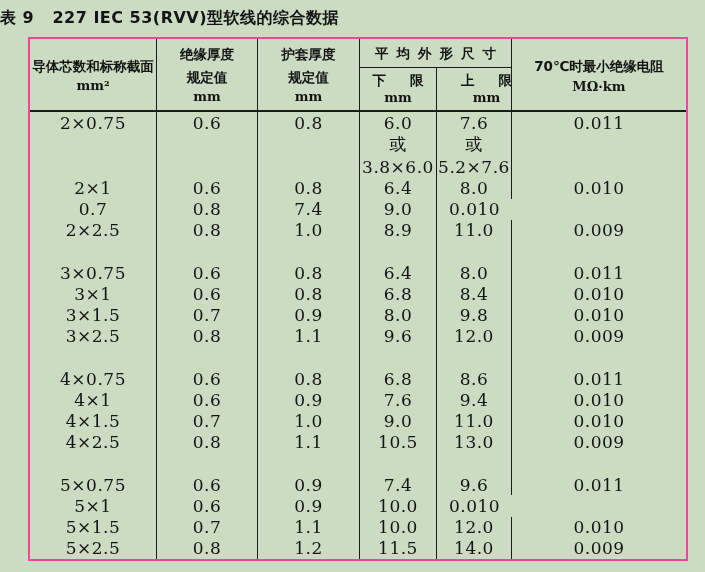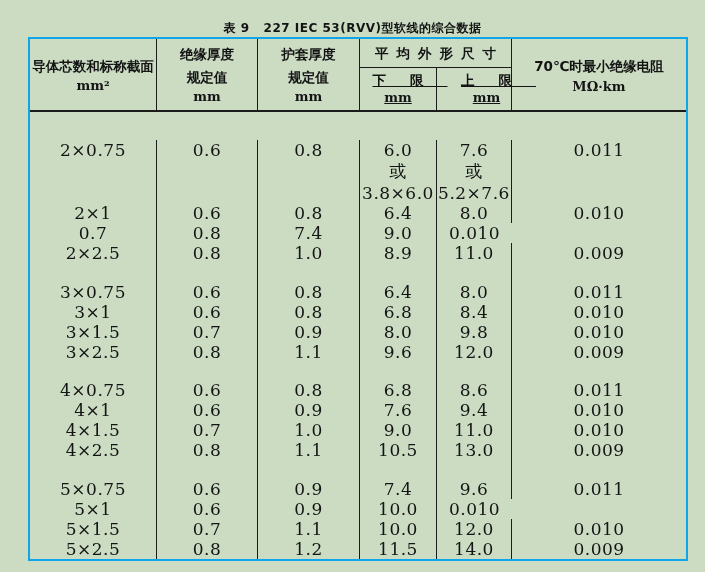--- a/index.html
+++ b/index.html
@@ -8,35 +8,32 @@
     width: 705px; height: 572px;
     background: #cbdcc3;
     position: relative;
     overflow: hidden;
     font-family: "DejaVu Sans", sans-serif;
     color: #141414;
   }
   .page-title {
     position: absolute;
     top: 8px; left: 0; width: 100%;
-    text-align: center;
-    font-size: 12px;
+    font-size: 16px;
     font-weight: bold;
     white-space: pre;
     letter-spacing: 0.5px;
-    margin-top: 12px;
   }
   .data-table {
     position: absolute;
     left: 28px; top: 37px;
     width: 660px; height: 524px;
-    border: 2px solid #0ea5e9;
+    border: 2px solid #ec4899;
     display: flex; flex-direction: column;
     background: #cbdcc3;
-    gap: 28px;
   }
   .thead {
     height: 73px; flex: none;
     display: grid;
     grid-template-columns: 127px 101px 102px 152px 1fr;
     border-bottom: 2px solid #1b1b1b;
     font-weight: bold;
     font-size: 13.5px;
   }
   .th {
@@ -58,21 +55,20 @@
     letter-spacing: 8px; padding-left: 8px;
   }
   .dims-sub {
     flex: 1; align-self: stretch;
     display: grid; grid-template-columns: 77px 1fr;
   }
   .dims-cell {
     display: flex; flex-direction: column;
     align-items: center; justify-content: center;
     line-height: 1.4;
-    text-decoration: underline;
   }
   .dims-cell.lower { border-right: 1px solid #1b1b1b; }
   .dims-label { letter-spacing: 24px; padding-left: 24px; white-space: nowrap; }
   .tbody {
     flex: 1; display: flex; flex-direction: column;
     font-family: "DejaVu Serif", serif;
     font-size: 17px;
   }
   .tr { flex: 1; display: grid; grid-template-columns: 127px 101px 102px 77px 75px 1fr; }
   .td {

